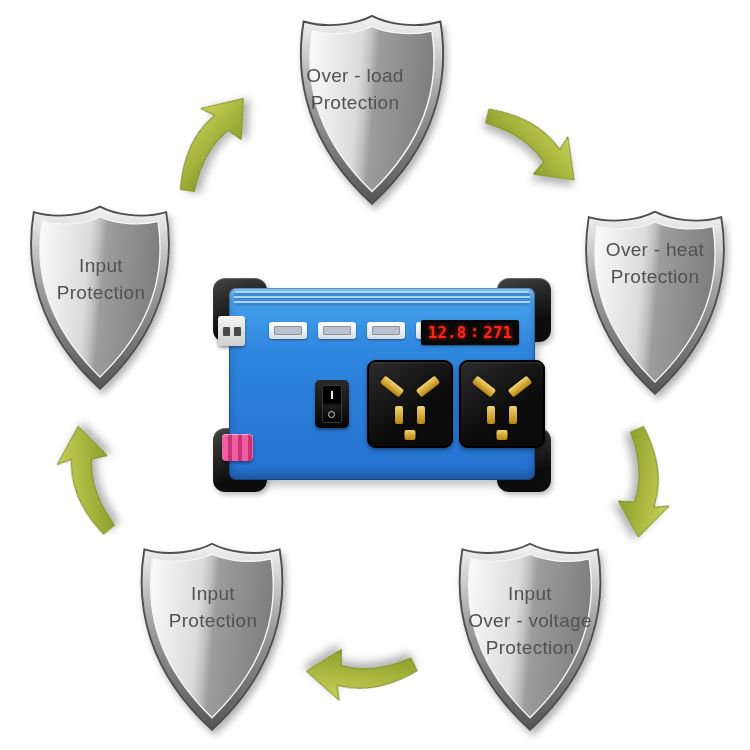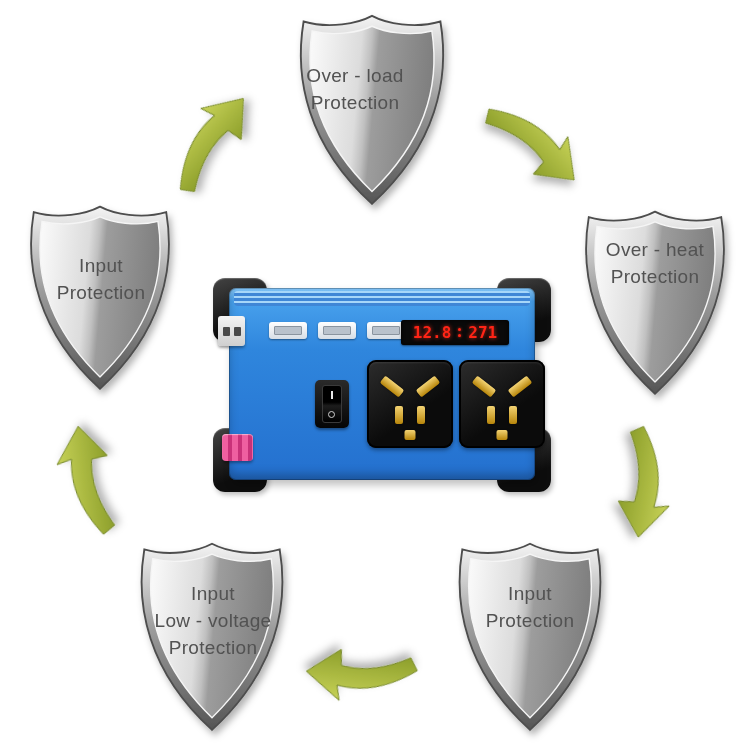--- a/index.html
+++ b/index.html
@@ -32,21 +32,21 @@
     position:absolute;left:5px;right:5px;top:3px;height:15px;border-radius:4px;
     background:repeating-linear-gradient(180deg,#a6d6f9 0 2px,#3f86d6 2px 5px);
   }
   .usb-row{position:absolute;left:40px;top:34px;display:flex;gap:11px;}
   .usb{
     width:38px;height:17px;border-radius:3px;background:linear-gradient(#ffffff,#d7dee6);
     box-shadow:0 1px 2px rgba(0,0,0,.4);display:flex;align-items:center;justify-content:center;
   }
   .usb i{display:block;width:26px;height:7px;background:#b9c2cc;border:1px solid #8a949f;border-radius:1px;}
   .display{
-    position:absolute;right:26px;top:32px;width:108px;height:25px;border-radius:3px;
+    position:absolute;right:16px;top:32px;width:98px;height:25px;border-radius:3px;
     background:#0a0a0a;box-shadow:inset 0 0 4px #000, 0 1px 2px rgba(0,0,0,.5);
     display:flex;align-items:center;justify-content:center;gap:7px;
     font-family:"DejaVu Sans Mono",monospace;font-weight:bold;font-size:16px;
     color:#ff2416;text-shadow:0 0 4px rgba(255,50,30,.8);
   }
   .display .dots{display:flex;flex-direction:column;gap:3px;}
   .display .dots i{display:block;width:3px;height:3px;border-radius:50%;background:#ff2416;box-shadow:0 0 3px rgba(255,50,30,.9);}
   .switch{
     position:absolute;left:86px;top:92px;width:34px;height:48px;border-radius:5px;
     background:linear-gradient(#2a2a2a,#050505);box-shadow:0 2px 3px rgba(0,0,0,.4);
@@ -130,25 +130,25 @@
   <div class="label" style="left:272px;top:62px;width:166px;">
     <span class="line">Over - load</span>
     <span class="line">Protection</span>
   </div>
   <div class="label" style="left:572px;top:236px;width:166px;">
     <span class="line">Over - heat</span>
     <span class="line">Protection</span>
   </div>
   <div class="label" style="left:447px;top:580px;width:166px;">
     <span class="line">Input</span>
+    <span class="line">Over - voltage</span>
     <span class="line">Protection</span>
   </div>
   <div class="label" style="left:130px;top:580px;width:166px;">
     <span class="line">Input</span>
-    <span class="line">Low - voltage</span>
     <span class="line">Protection</span>
   </div>
   <div class="label" style="left:18px;top:252px;width:166px;">
     <span class="line">Input</span>
     <span class="line">Protection</span>
   </div>
 
   <div class="device">
     <div class="cap tl"></div>
     <div class="cap tr"></div>

